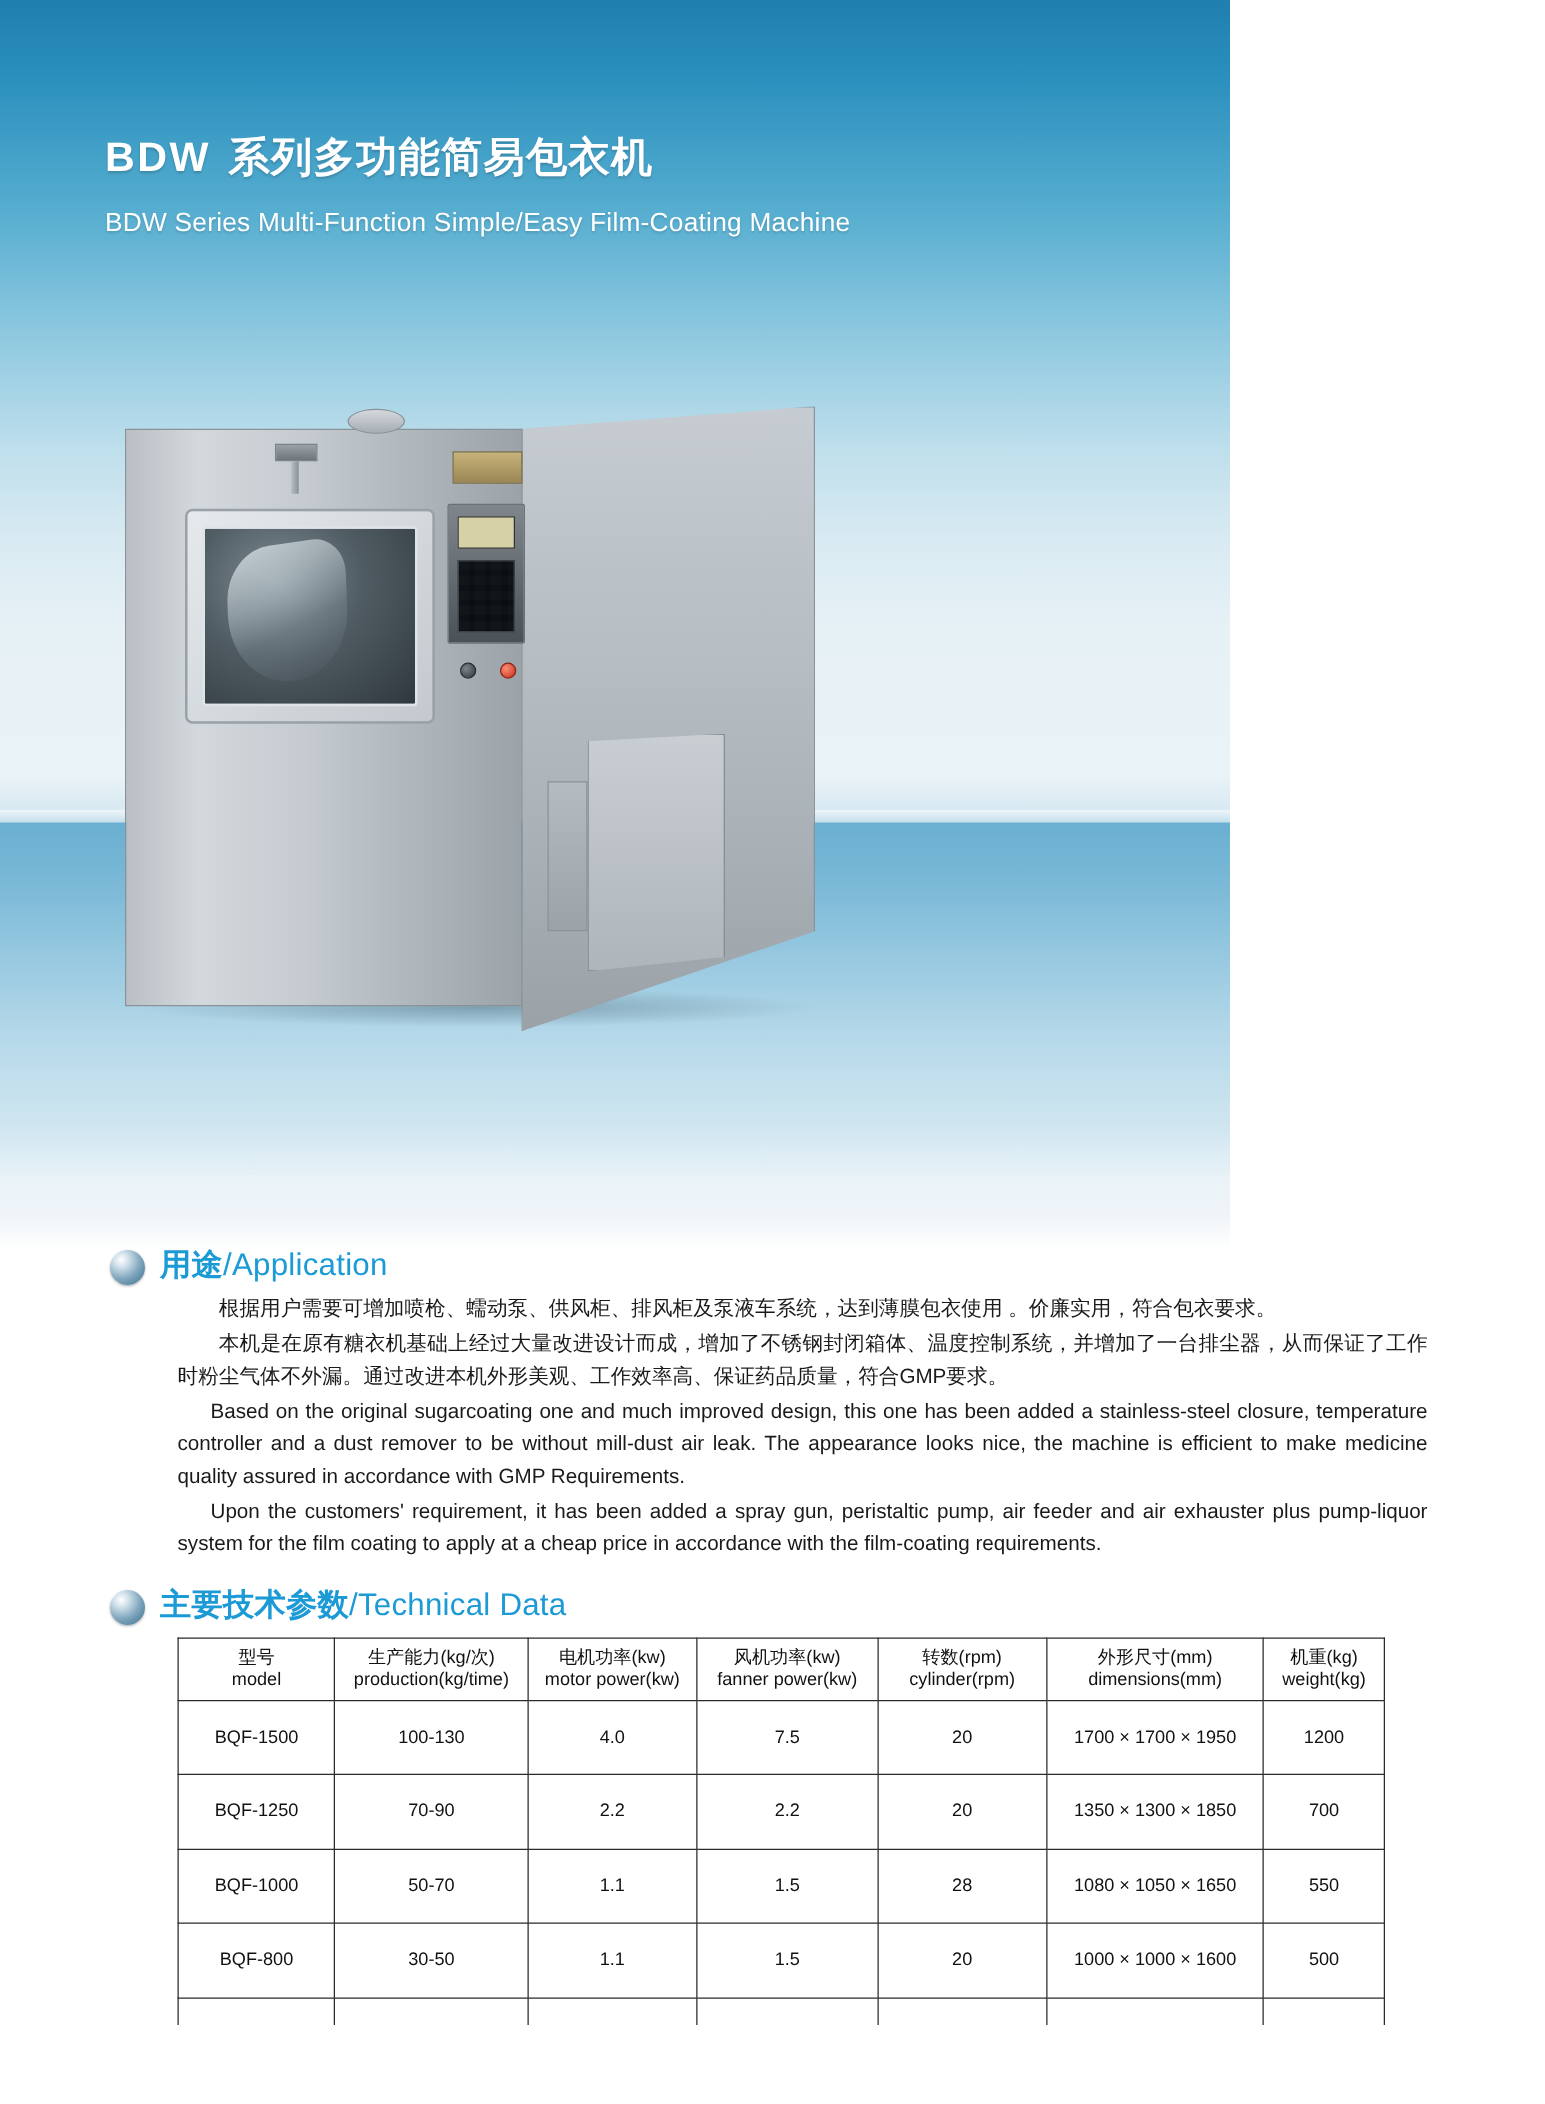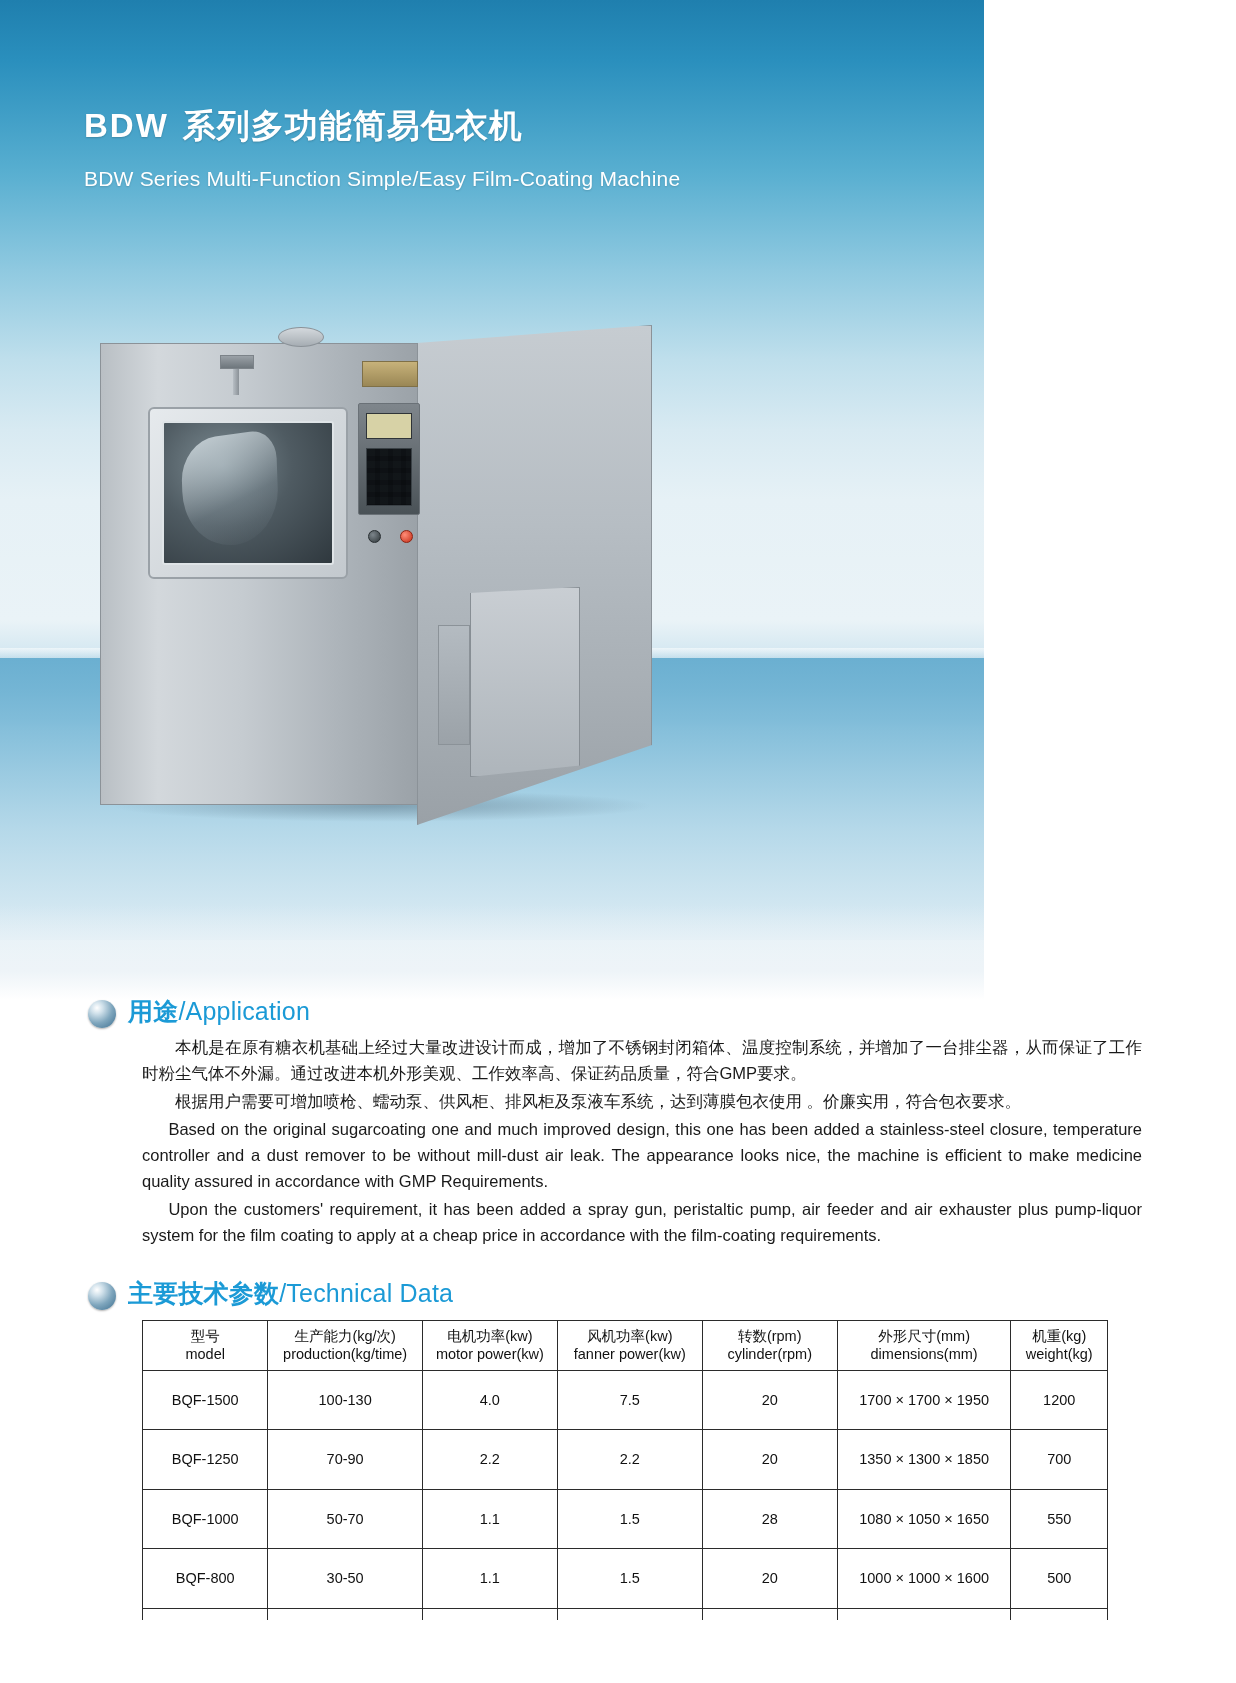--- a/index.html
+++ b/index.html
@@ -230,21 +230,21 @@
     padding-right: 6px;
     font-size: 16.5px;
     line-height: 1.58;
     color: #1a1a1a;
     text-align: justify;
   }
   .body-text p { margin: 0 0 2px 0; }
   .body-text p.ind { text-indent: 2em; }
   .body-text p.ind-en { text-indent: 1.6em; }
 
-  .tech-head { margin-top: 28px; }
+  .tech-head { margin-top: 18px; }
 
   
   .table-wrap {
     margin-top: 10px;
     padding-left: 54px;
     padding-right: 40px;
   }
   table.tech {
     width: 100%;
     border-collapse: collapse;
@@ -316,22 +316,22 @@
   <div class="content">
 
     <div class="section-head">
       <div class="bullet"></div>
       <div class="section-title">
         <span class="zh">用途</span><span>/</span><span>Application</span>
       </div>
     </div>
 
     <div class="body-text">
+      <p class="ind">根据用户需要可增加喷枪、蠕动泵、供风柜、排风柜及泵液车系统，达到薄膜包衣使用 。价廉实用，符合包衣要求。</p>
       <p class="ind">本机是在原有糖衣机基础上经过大量改进设计而成，增加了不锈钢封闭箱体、温度控制系统，并增加了一台排尘器，从而保证了工作时粉尘气体不外漏。通过改进本机外形美观、工作效率高、保证药品质量，符合GMP要求。</p>
-      <p class="ind">根据用户需要可增加喷枪、蠕动泵、供风柜、排风柜及泵液车系统，达到薄膜包衣使用 。价廉实用，符合包衣要求。</p>
       <p class="ind-en">Based on the original sugarcoating one and much improved design, this one has been added a stainless-steel closure, temperature controller and a dust remover to be without mill-dust air leak. The appearance looks nice, the machine is efficient to make medicine quality assured in accordance with GMP Requirements.</p>
       <p class="ind-en">Upon the customers' requirement, it has been added a spray gun, peristaltic pump, air feeder and air exhauster plus pump-liquor system for the film coating to apply at a cheap price in accordance with the film-coating requirements.</p>
     </div>
 
     <div class="section-head tech-head">
       <div class="bullet"></div>
       <div class="section-title">
         <span class="zh">主要技术参数</span><span>/</span><span>Technical Data</span>
       </div>
     </div>

